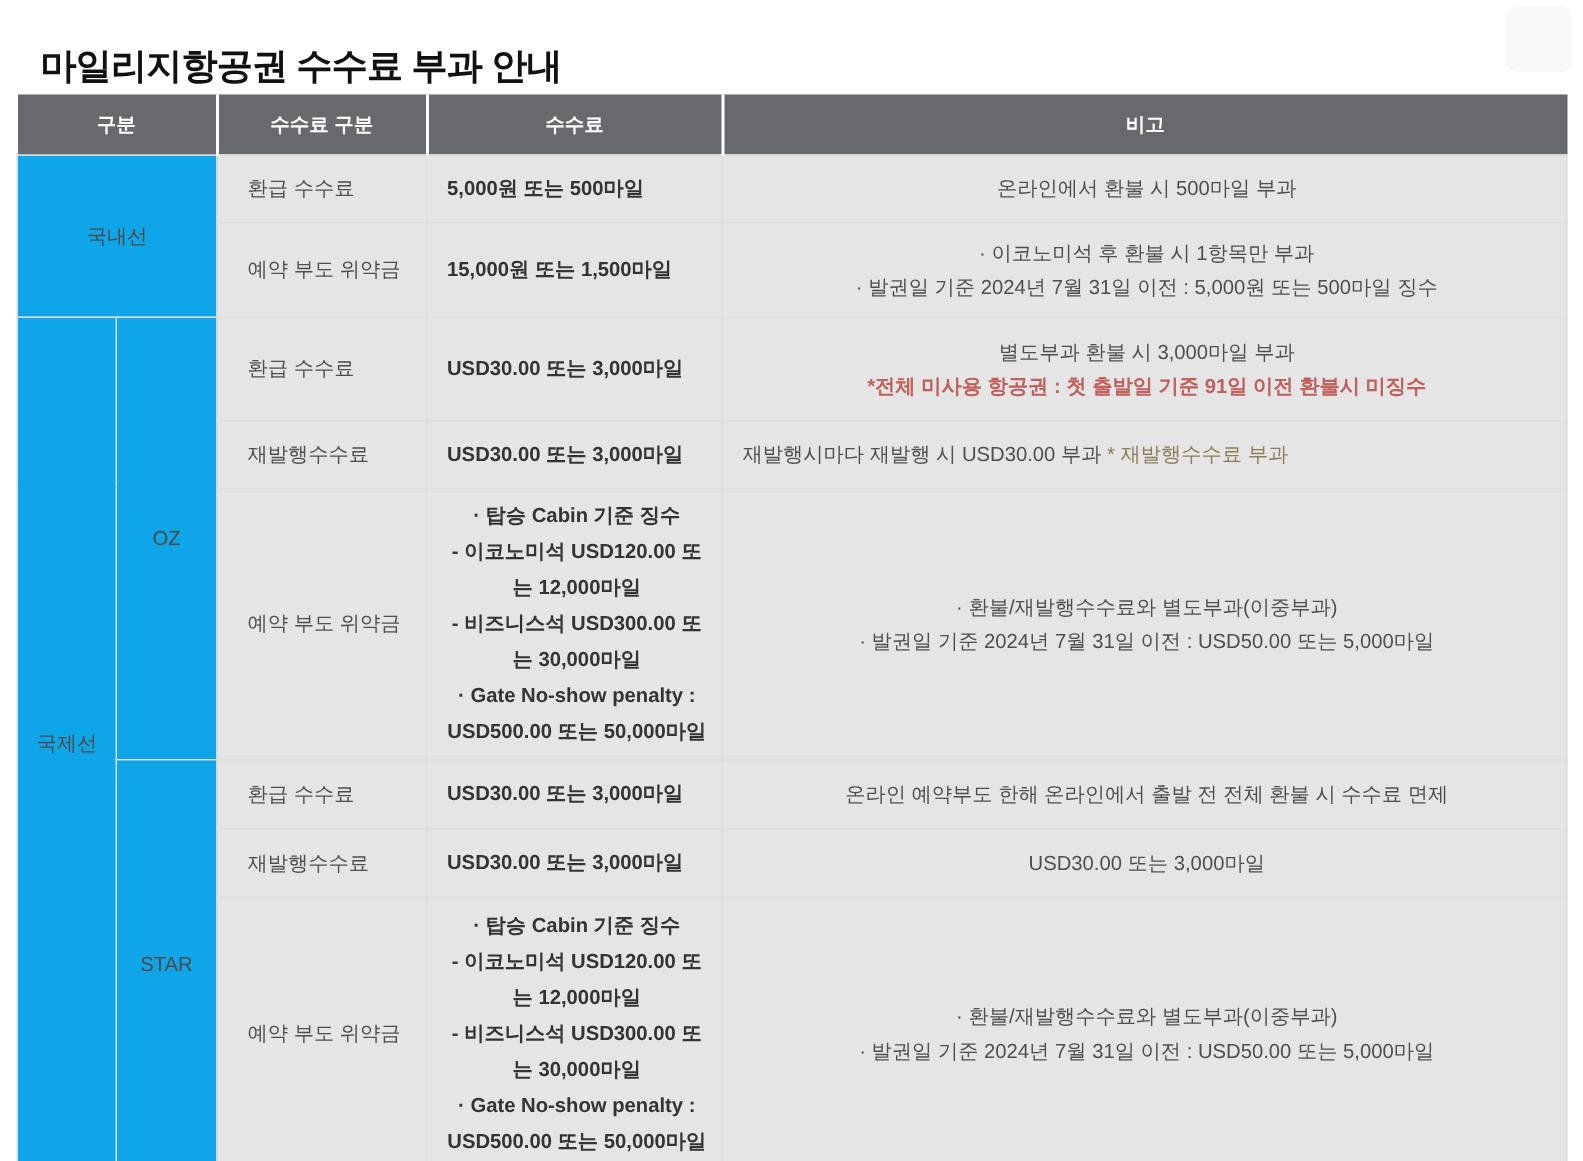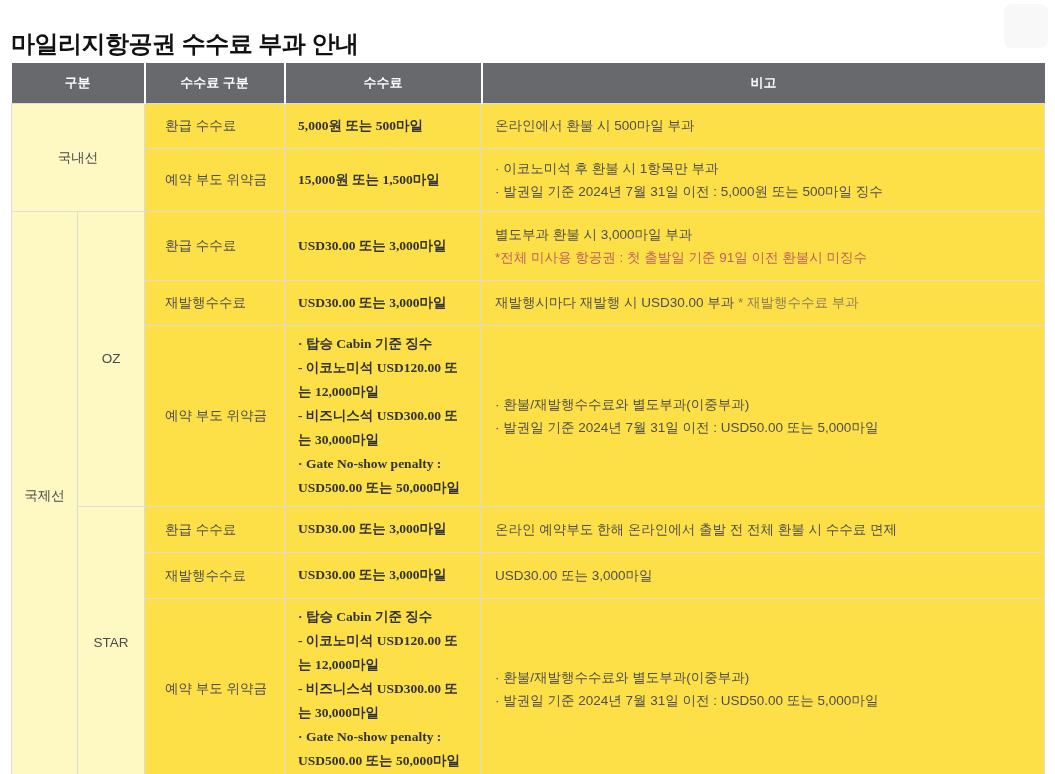--- a/index.html
+++ b/index.html
@@ -2,50 +2,50 @@
 <html><head>
 <meta charset="utf-8">
 <style>
   html,body{margin:0;padding:0;background:#fff;}
   body{
     width:1055px;height:774px;position:relative;overflow:hidden;
     font-family:"Liberation Sans","DejaVu Sans",sans-serif;
     -webkit-font-smoothing:antialiased;
   }
   .page-title{
-    position:absolute;left:11px;top:12px;
+    position:absolute;left:27px;top:12px;
     font-size:24px;font-weight:800;color:#111;letter-spacing:-0.5px;
   }
   .corner-fab{
     position:absolute;right:7px;top:4px;width:44px;height:44px;
     background:#f8f8f8;border-radius:8px;
   }
   table.fee-table{
     position:absolute;left:11px;top:63px;width:1033px;
     border-collapse:collapse;table-layout:fixed;
   }
   .fee-table th{
     background:#67696c;color:#fff;font-size:13px;font-weight:700;
     height:24px;text-align:center;padding:0;letter-spacing:0;
   }
   .fee-table th.sep{border-right:2px solid #fff;}
   .fee-table td{
     border:1px solid #dcdcdc;font-size:13.5px;color:#4e4e4e;
-    vertical-align:middle;background:#fde047;padding:6px 10px 6px 14px;
+    vertical-align:middle;background:#e5e5e5;padding:6px 10px 6px 14px;
     line-height:23px;
   }
   .fee-table td.cat{
-    background:#fef9c3;text-align:center;padding:6px 4px;color:#4a4a4a;
+    background:#0ea5e9;text-align:center;padding:6px 4px;color:#4a4a4a;
   }
   .fee-table td.ftype{padding-left:20px;}
-  .fee-table td.fee{font-weight:700;color:#333;padding-left:13px;line-height:24px;font-family:Liberation Serif, serif;}
+  .fee-table td.fee{font-weight:700;color:#333;padding-left:13px;line-height:24px;}
   .fee-table td.note{padding-left:13px;}
-  .note-red{color:#c0605d;}
+  .note-red{color:#c0605d;font-weight:bold;}
   .note-accent{color:#8d7c5a;}
-  .line{display:block;}
+  .line{display:block;text-align:center;}
 </style>
 </head>
 <body>
 
 <h1 class="page-title">마일리지항공권 수수료 부과 안내</h1>
 <div class="corner-fab"></div>
 
 <table class="fee-table">
   <colgroup>
     <col style="width:66px">

